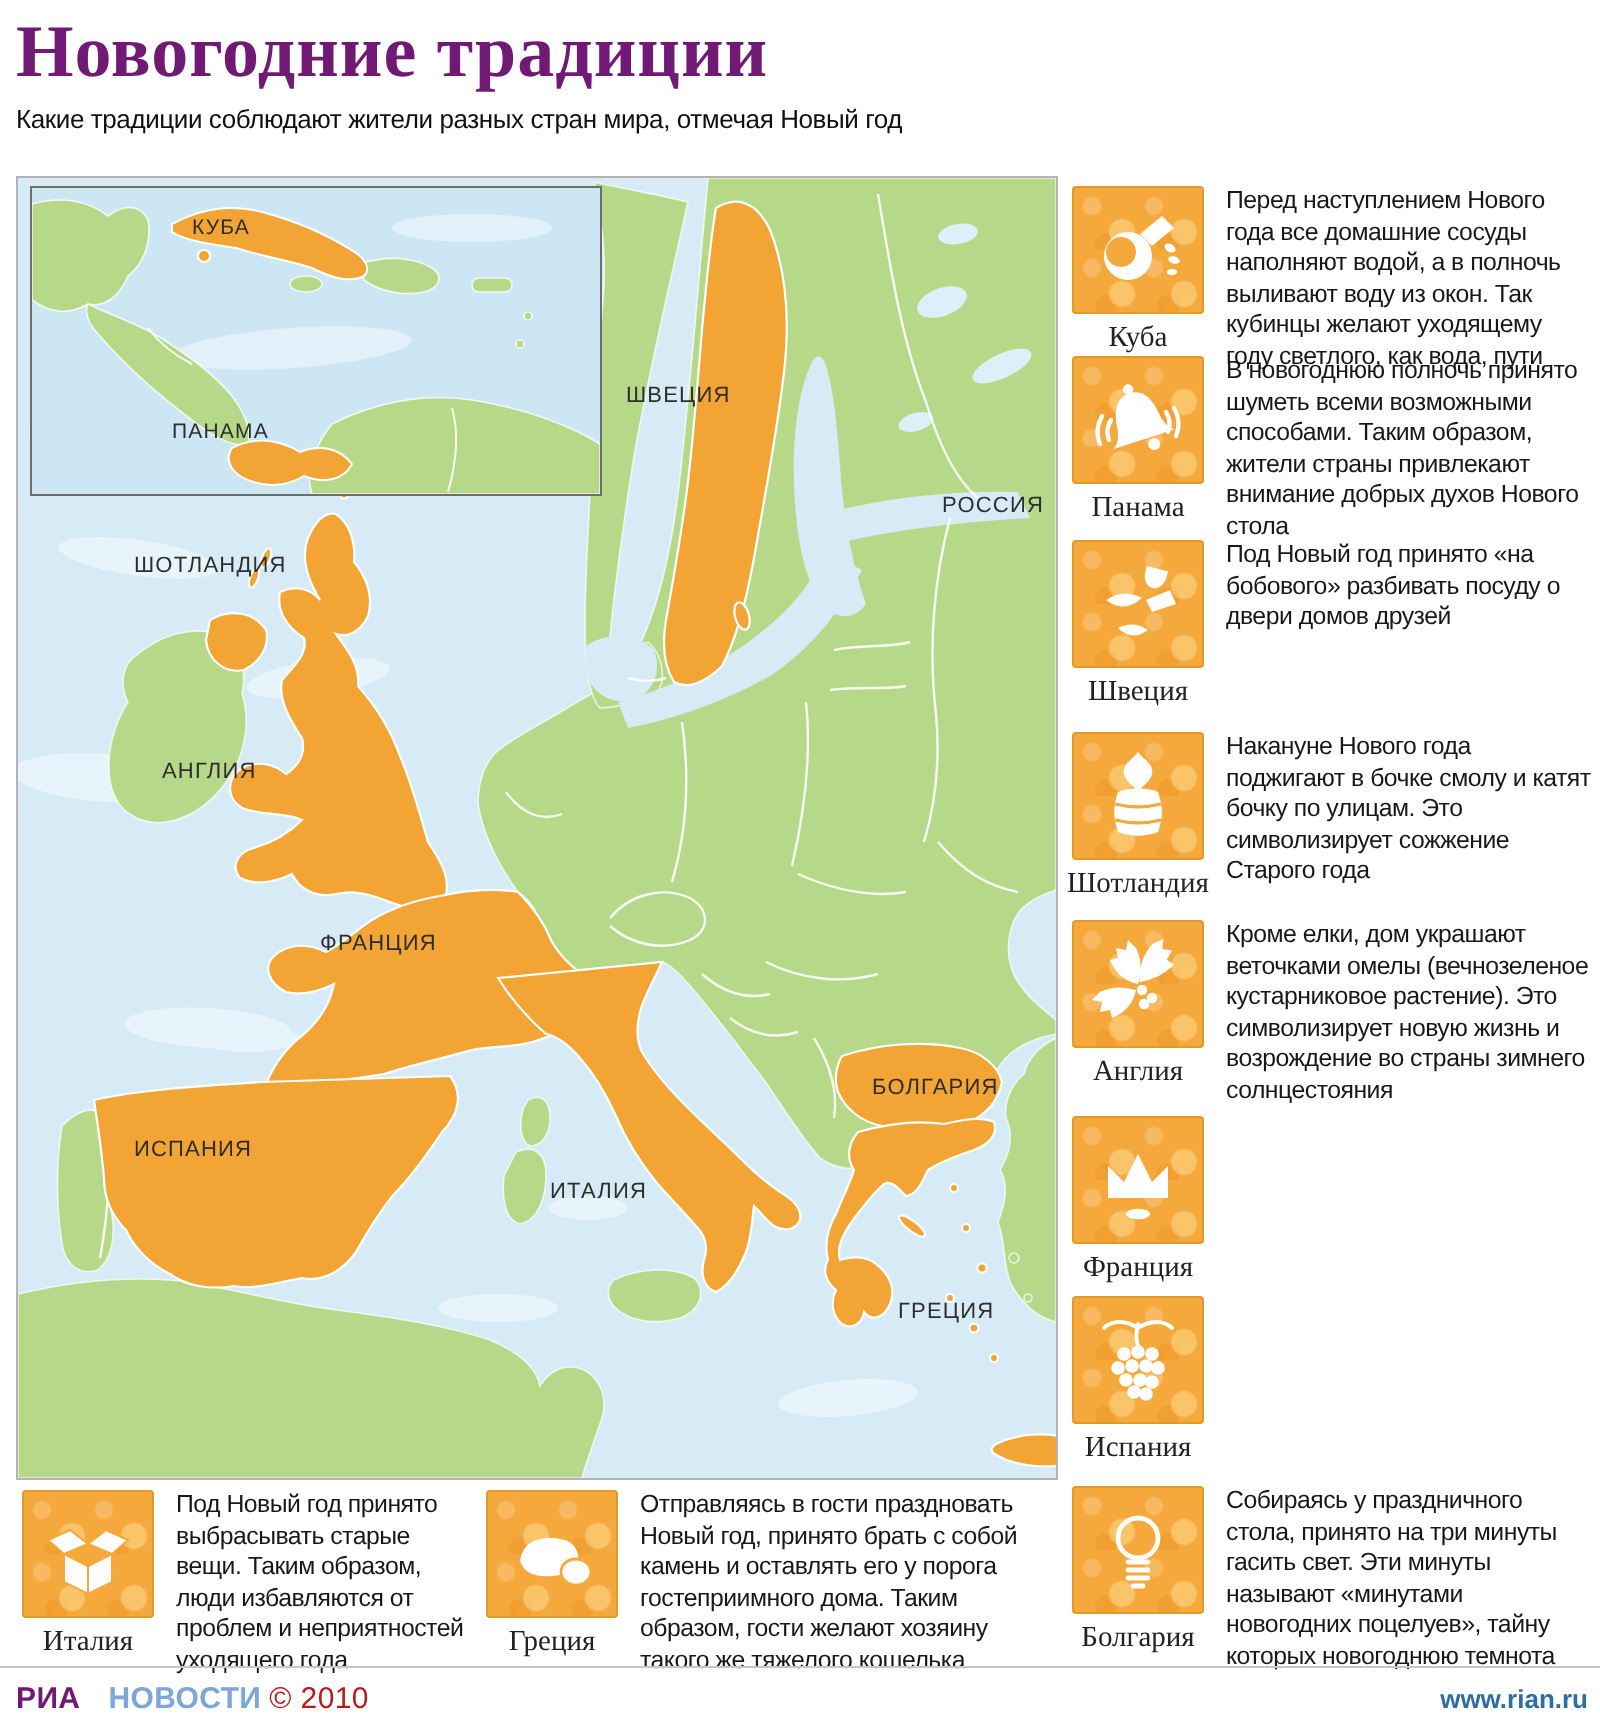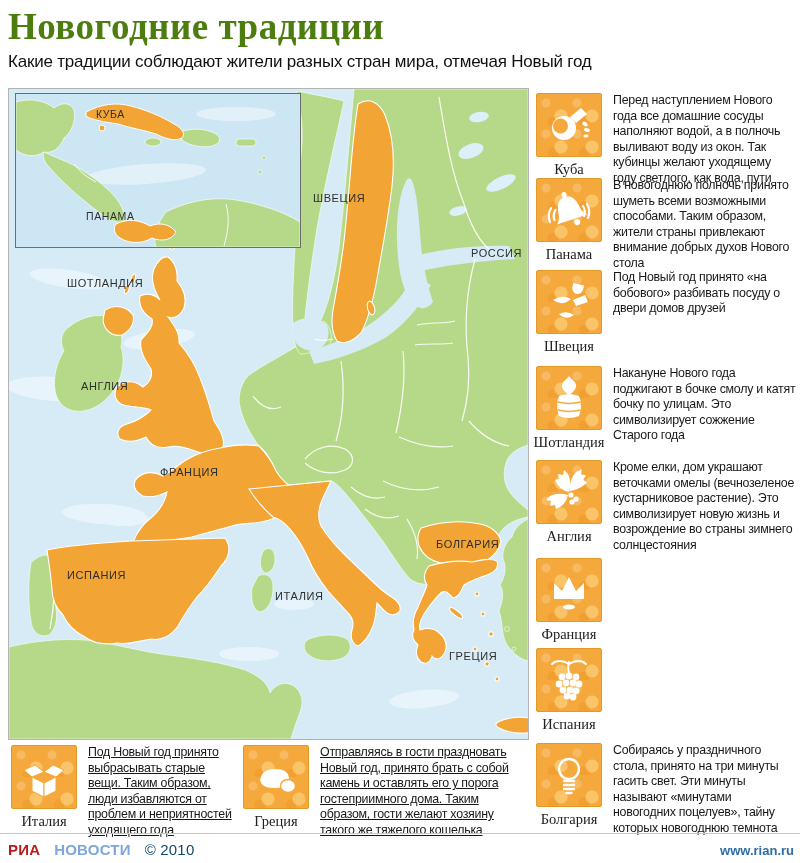--- a/index.html
+++ b/index.html
@@ -1,22 +1,22 @@
 <!DOCTYPE html>
 <html><head>
 <meta charset="utf-8">
 <style>
   html,body{margin:0;padding:0;background:#fff;}
   .page{position:relative;width:800px;height:863px;background:#fff;overflow:hidden;
         font-family:"Liberation Sans",sans-serif;color:#1b1b1b;}
   
   .hdr{position:absolute;left:8px;top:6px;width:784px;}
   .title{font-family:"Liberation Serif",serif;font-size:37px;font-weight:700;
-         color:#4d7c0f;margin:0;line-height:1.15;letter-spacing:0.5px;}
-  .subtitle{font-size:17px;color:#111;margin-top:3px;letter-spacing:-0.2px;}
+         color:#701a75;margin:0;line-height:1.15;letter-spacing:0.5px;}
+  .subtitle{font-size:13px;color:#111;margin-top:3px;letter-spacing:-0.2px;}
   
   .map{position:absolute;left:8px;top:88px;width:519px;height:650px;
        border:1px solid #b3b3b3;background:#D6EBF5;}
   .map svg{position:absolute;left:0;top:0;}
   .mlabel{position:absolute;font-size:11px;color:#2e2e2e;letter-spacing:0.6px;white-space:nowrap;}
   .inset{position:absolute;left:6px;top:4px;width:284px;height:153px;
          border:1px solid #6e6e6e;background:#CDE6F3;overflow:hidden;}
   .ilabel{position:absolute;font-size:10.5px;color:#2e2e2e;letter-spacing:0.6px;white-space:nowrap;}
   
   .sidebar{position:absolute;left:533px;top:88px;width:262px;height:750px;}
@@ -25,28 +25,28 @@
   .tile{width:64px;height:62px;margin:0 auto;border:1px solid #e09a28;border-radius:2px;
         background-color:#F5A93C;
         background-image:radial-gradient(circle at 9px 9px, rgba(255,255,255,0.20) 4px, transparent 5px),
                          radial-gradient(circle at 24px 22px, rgba(255,228,160,0.45) 6px, transparent 7px),
                          radial-gradient(circle at 16px 28px, rgba(239,150,40,0.5) 5px, transparent 6px);
         background-size:31px 31px;display:flex;align-items:center;justify-content:center;}
   .tile svg{display:block;}
   .tlabel{font-family:"Liberation Serif",serif;font-size:14.5px;color:#222;margin-top:4px;white-space:nowrap;}
   .ttext{font-size:12.4px;line-height:15.6px;letter-spacing:-0.25px;color:#181818;
          padding-left:8px;width:184px;}
-  .trad.bottom .ttext{width:auto;text-decoration:underline;}
+  .trad.bottom .ttext{width:auto;}
   
   .footline{position:absolute;left:0;top:833px;width:800px;border-top:1px solid #c6c6c6;}
   .footer{position:absolute;left:8px;top:841px;width:786px;display:flex;justify-content:space-between;align-items:baseline;}
   .brand{font-size:15px;font-weight:700;letter-spacing:0.2px;}
-  .brand .ria{color:#b91c1c;}
+  .brand .ria{color:#701a75;}
   .brand .nov{color:#7DA7D9;margin-left:14px;}
-  .brand .cr{color:#0c4a6e;font-weight:400;margin-left:14px;}
+  .brand .cr{color:#b91c1c;font-weight:400;margin-left:4px;}
   .site{font-size:13px;font-weight:700;color:#2E6DA4;}
 </style>
 </head>
 <body>
 
 <div class="page">
 
   <div class="hdr">
     <h1 class="title">Новогодние традиции</h1>
     <div class="subtitle">Какие традиции соблюдают жители разных стран мира, отмечая Новый год</div>

